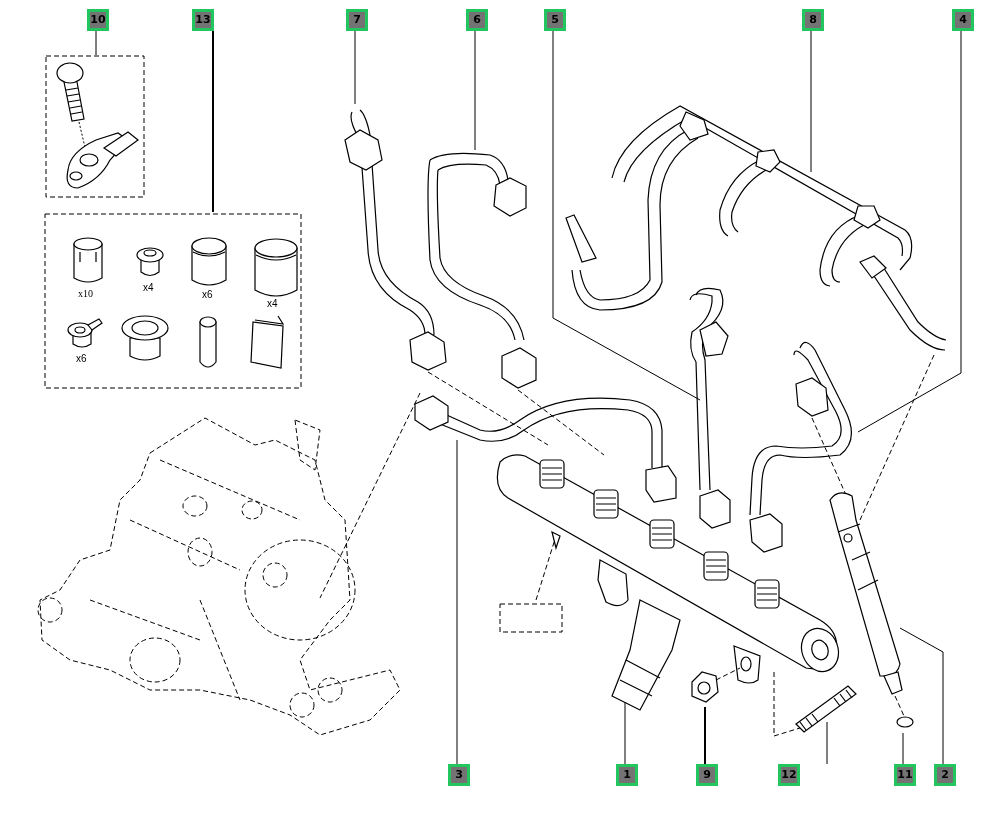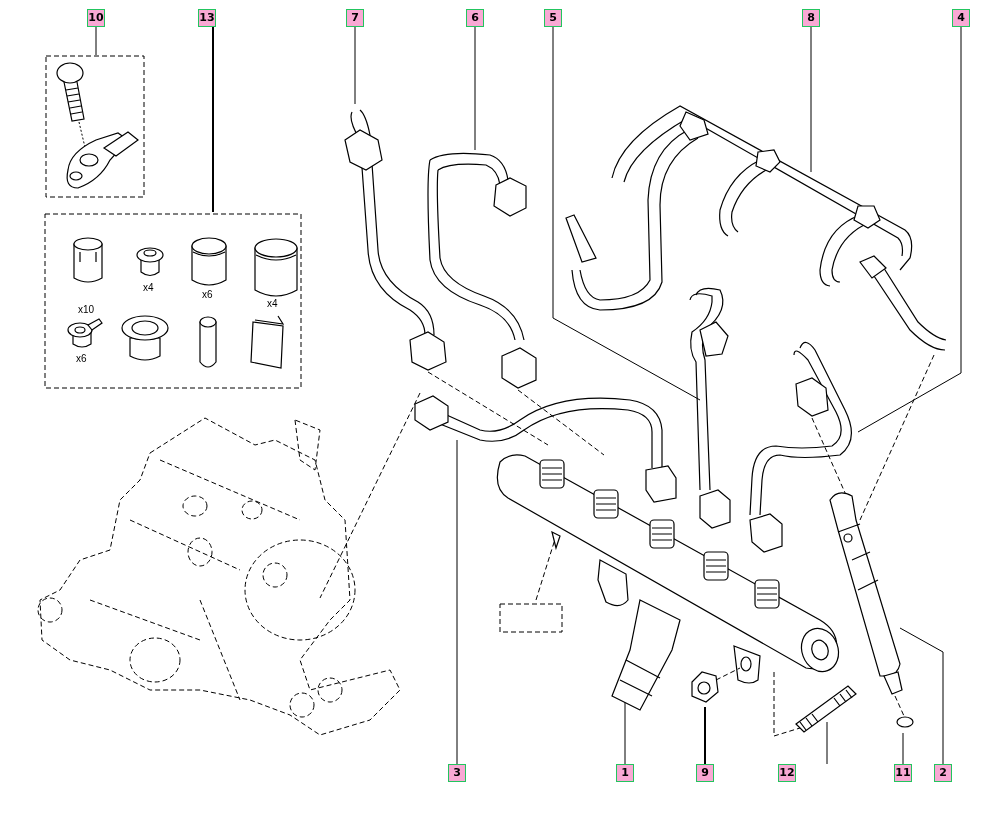--- a/index.html
+++ b/index.html
@@ -1,18 +1,18 @@
 <!DOCTYPE html>
 <html><head>
 <meta charset="utf-8">
 <style>
   html,body{margin:0;padding:0;background:#ffffff;}
   body{width:1000px;height:820px;position:relative;overflow:hidden;font-family:"DejaVu Sans",sans-serif;}
   #diagram{position:absolute;left:0;top:0;width:1000px;height:820px;}
-  .callout{position:absolute;width:16px;height:16px;border:1px solid #22c55e;background:#f9a8d4;
+  .callout{position:absolute;width:16px;height:16px;border:3px solid #22c55e;background:#737373;
     font-family:"DejaVu Sans",sans-serif;font-weight:bold;font-size:11px;line-height:16px;text-align:center;color:#000;}
   .qty{position:absolute;font-family:"Liberation Sans",sans-serif;font-size:10px;color:#000;}
   svg .ln{fill:none;stroke:#000;stroke-width:1.2;}
   svg .th{fill:none;stroke:#000;stroke-width:2;}
   svg .dash{fill:none;stroke:#000;stroke-width:1;stroke-dasharray:5 3;}
   svg .solid{fill:#fff;stroke:#000;stroke-width:1.2;}
   svg .leader{stroke:#000;stroke-width:1;fill:none;}
 </style>
 </head>
 <body>
@@ -217,30 +217,30 @@
     <path class="solid" d="M884 676 L898 672 L902 690 L892 694 Z"></path>
   </g>
 
   <g>
     <line class="dash" x1="895" y1="696" x2="904" y2="716"></line>
     <ellipse class="solid" cx="905" cy="722" rx="8" ry="5"></ellipse>
   </g>
 </svg>
 
 <div class="callout" style="left:87px;top:9px;">10</div>
-<div class="callout" style="left:198px;top:9px;">13</div>
+<div class="callout" style="left:192px;top:9px;">13</div>
 <div class="callout" style="left:346px;top:9px;">7</div>
 <div class="callout" style="left:466px;top:9px;">6</div>
 <div class="callout" style="left:544px;top:9px;">5</div>
 <div class="callout" style="left:802px;top:9px;">8</div>
 <div class="callout" style="left:952px;top:9px;">4</div>
 <div class="callout" style="left:448px;top:764px;">3</div>
 <div class="callout" style="left:616px;top:764px;">1</div>
 <div class="callout" style="left:696px;top:764px;">9</div>
 <div class="callout" style="left:778px;top:764px;">12</div>
 <div class="callout" style="left:894px;top:764px;">11</div>
 <div class="callout" style="left:934px;top:764px;">2</div>
 
-<div class="qty" style="left:78px;top:304px;">x10</div>
+<div class="qty" style="left:78px;top:288px;font-family:Liberation Serif, serif;">x10</div>
 <div class="qty" style="left:143px;top:282px;">x4</div>
 <div class="qty" style="left:202px;top:289px;">x6</div>
 <div class="qty" style="left:267px;top:298px;">x4</div>
 <div class="qty" style="left:76px;top:353px;">x6</div>
 
 </body></html>

